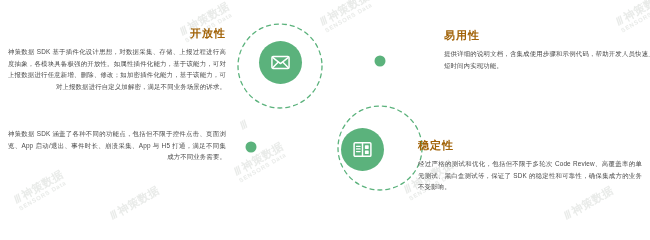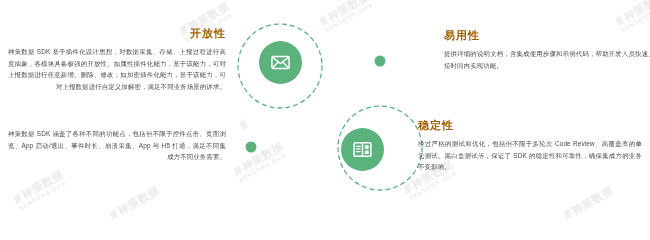--- a/index.html
+++ b/index.html
@@ -66,21 +66,21 @@
   }
   .body-text.justify-left {
     text-align: justify;
     text-align-last: left;
   }
 
   
   #block-openness   { left: 8px;   top: 28px;  width: 218px; }
   #block-diversity  { left: 8px;   top: 128px; width: 218px; }
   #block-usability  { left: 444px; top: 30px;  width: 224px; }
-  #block-stability  { left: 418px; top: 120px; width: 224px; }
+  #block-stability  { left: 418px; top: 140px; width: 224px; }
 
   
   #curve {
     position: absolute;
     left: 228px;
     top: 8px;
     width: 200px;
     height: 210px;
   }
 

